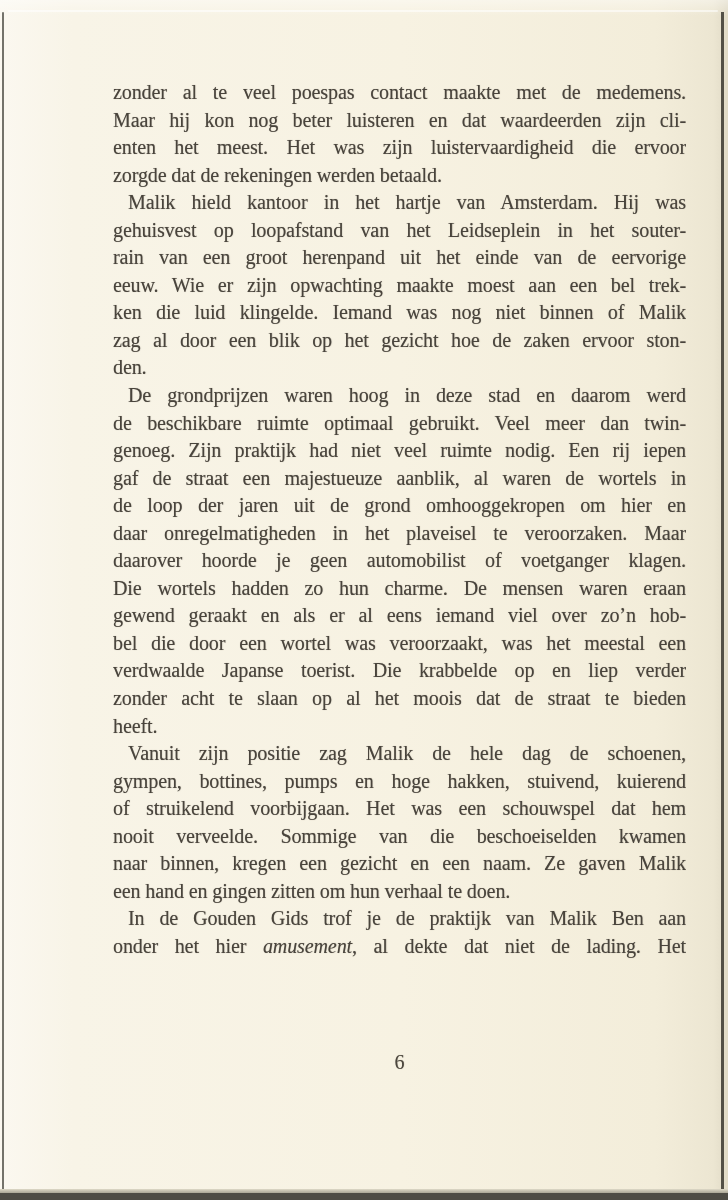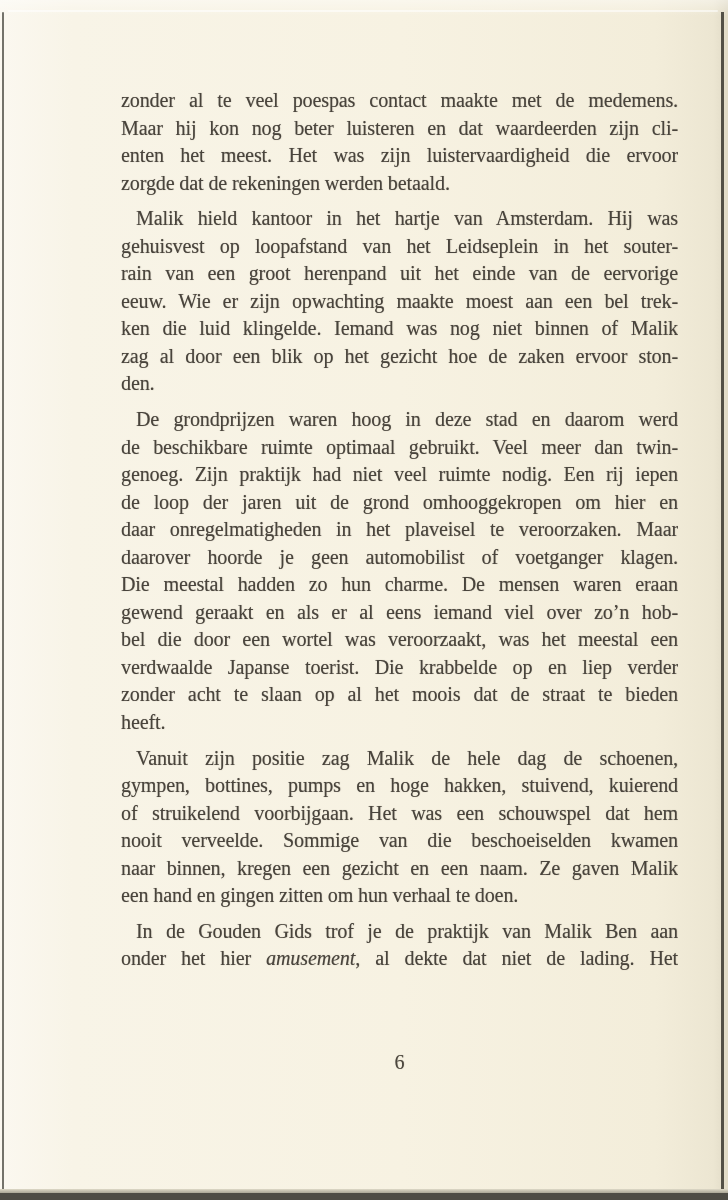--- a/index.html
+++ b/index.html
@@ -57,21 +57,21 @@
     position: absolute;
     left: 113px;
     top: 79px;
     width: 573px;
     color: #49443c;
     font-size: 20px;
     line-height: 27.55px;
     letter-spacing: -0.1px;
     text-shadow: 0.3px 0.3px 0.8px rgba(73,68,60,0.50);
   }
-  .para { margin: 8px; }
+  .para { margin: 0; }
   .line {
     height: 27.55px;
     overflow: hidden;
     text-align: justify;
   }
   .line.j { text-align-last: justify; }
   .line.indent { text-indent: 15px; }
   .line em { font-style: italic; }
   .pagenum {
     position: absolute;
@@ -104,24 +104,25 @@
         <div class="line j"><span>rain van een groot herenpand uit het einde van de eervorige</span></div>
         <div class="line j"><span>eeuw. Wie er zijn opwachting maakte moest aan een bel trek-</span></div>
         <div class="line j"><span>ken die luid klingelde. Iemand was nog niet binnen of Malik</span></div>
         <div class="line j"><span>zag al door een blik op het gezicht hoe de zaken ervoor ston-</span></div>
         <div class="line"><span>den.</span></div>
       </div>
       <div class="para">
         <div class="line j indent"><span>De grondprijzen waren hoog in deze stad en daarom werd</span></div>
         <div class="line j"><span>de beschikbare ruimte optimaal gebruikt. Veel meer dan twin-</span></div>
         <div class="line j"><span>genoeg. Zijn praktijk had niet veel ruimte nodig. Een rij iepen</span></div>
+        <div class="line j"><span>gaf de straat een majestueuze aanblik, al waren de wortels in</span></div>
         <div class="line j"><span>de loop der jaren uit de grond omhooggekropen om hier en</span></div>
         <div class="line j"><span>daar onregelmatigheden in het plaveisel te veroorzaken. Maar</span></div>
         <div class="line j"><span>daarover hoorde je geen automobilist of voetganger klagen.</span></div>
-        <div class="line j"><span>Die meestal hadden zo hun charme. De mensen waren eraan</span></div>
+        <div class="line j"><span>Die wortels hadden zo hun charme. De mensen waren eraan</span></div>
         <div class="line j"><span>gewend geraakt en als er al eens iemand viel over zo’n hob-</span></div>
         <div class="line j"><span>bel die door een wortel was veroorzaakt, was het meestal een</span></div>
         <div class="line j"><span>verdwaalde Japanse toerist. Die krabbelde op en liep verder</span></div>
         <div class="line j"><span>zonder acht te slaan op al het moois dat de straat te bieden</span></div>
         <div class="line"><span>heeft.</span></div>
       </div>
       <div class="para">
         <div class="line j indent"><span>Vanuit zijn positie zag Malik de hele dag de schoenen,</span></div>
         <div class="line j"><span>gympen, bottines, pumps en hoge hakken, stuivend, kuierend</span></div>
         <div class="line j"><span>of struikelend voorbijgaan. Het was een schouwspel dat hem</span></div>

